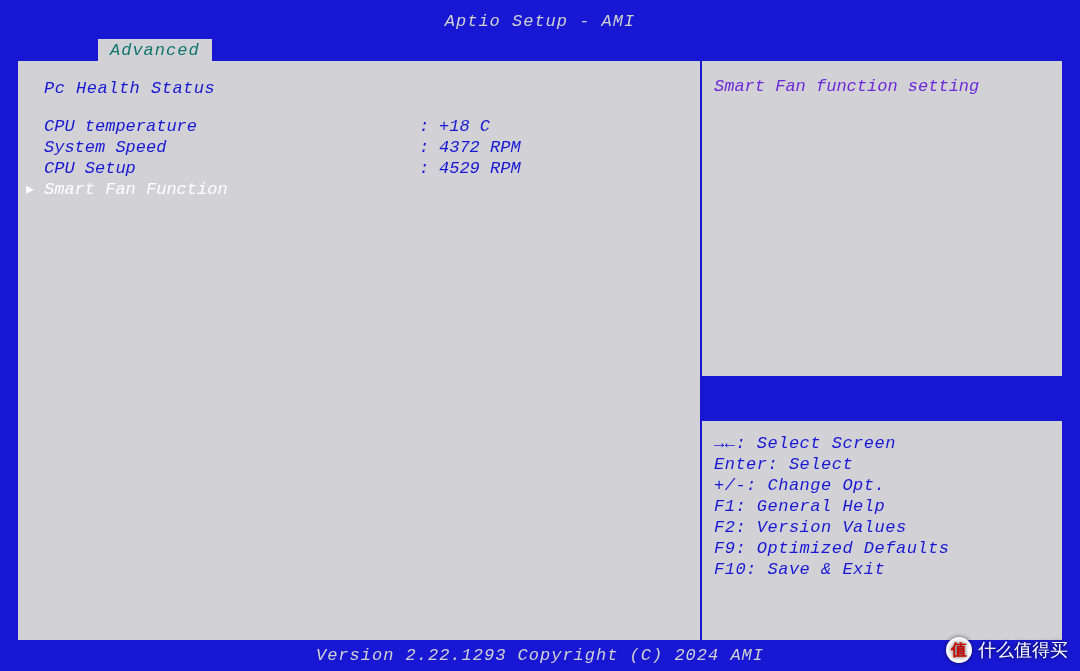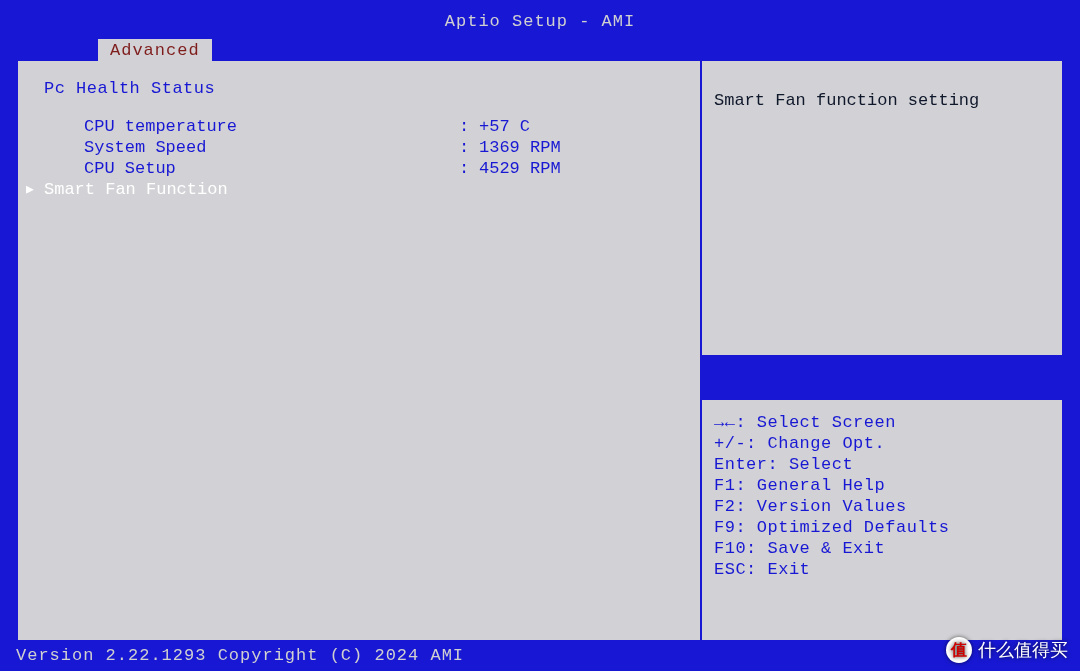--- a/index.html
+++ b/index.html
@@ -18,39 +18,40 @@
       position: relative;
     }
     
     .bios-container {
       width: 100%;
       height: 100%;
       background: #1818d4;
       display: flex;
       flex-direction: column;
       padding: 10px 16px 6px 16px;
+      font-style: italic;
     }
     
     .title-bar {
       text-align: center;
       color: #d0d0d0;
       padding: 2px 0 8px 0;
       letter-spacing: 1px;
     }
     
     .tab-row {
       position: relative;
       height: 22px;
       margin-left: 80px;
     }
     
     .tab {
       display: inline-block;
       background: #d2d2d6;
-      color: #7f1d1d;
+      color: #0f766e;
       padding: 2px 12px;
       border-left: 2px solid #1818d4;
       border-right: 2px solid #1818d4;
       letter-spacing: 1px;
     }
     
     .panels-row {
       flex: 1;
       display: flex;
       border: 2px solid #1818d4;
@@ -68,22 +69,22 @@
     
     .right-column {
       width: 360px;
       display: flex;
       flex-direction: column;
     }
     
     .help-panel {
       flex: 1;
       background: #d2d2d6;
-      padding: 30px 12px 12px 12px;
-      color: #0f172a;
+      padding: 16px 12px 12px 12px;
+      color: #6d28d9;
       border-bottom: 2px solid #1818d4;
     }
     
     .keys-panel {
       background: #d2d2d6;
       padding: 12px 12px 60px 12px;
       color: #1818d4;
       margin-top: 43px;
     }
     
@@ -97,21 +98,20 @@
     .item-row {
       display: flex;
       padding-left: 26px;
       line-height: 21px;
       color: #1818d4;
     }
     
     .item-label {
       width: 375px;
       flex-shrink: 0;
-      margin-left: 40px;
     }
     
     .item-value-sep {
       width: 20px;
       flex-shrink: 0;
     }
     
     .item-value {
       flex: 1;
     }
@@ -130,21 +130,21 @@
       display: inline-block;
       font-size: 13px;
     }
     
     .key-row {
       line-height: 21px;
       letter-spacing: 0.5px;
     }
     
     .footer {
-      text-align: left;
+      text-align: center;
       color: #d0d0d0;
       padding-top: 4px;
       letter-spacing: 1px;
     }
     
     .watermark {
       position: absolute;
       right: 12px;
       bottom: 8px;
       display: flex;
@@ -180,52 +180,51 @@
     <div class="tab">Advanced</div>
   </div>
 
   <div class="panels-row">
     <div class="main-panel">
       <div class="section-title">Pc Health Status</div>
 
       <div class="item-row">
         <span class="item-label">CPU temperature</span>
         <span class="item-value-sep">:</span>
-        <span class="item-value">+57 C</span>
+        <span class="item-value">+18 C</span>
       </div>
       <div class="item-row">
         <span class="item-label">System Speed</span>
         <span class="item-value-sep">:</span>
-        <span class="item-value">1369 RPM</span>
+        <span class="item-value">4372 RPM</span>
       </div>
       <div class="item-row">
         <span class="item-label">CPU Setup</span>
         <span class="item-value-sep">:</span>
         <span class="item-value">4529 RPM</span>
       </div>
 
       <div class="submenu-row">
         <span class="submenu-arrow">▶</span>
         <span>Smart Fan Function</span>
       </div>
     </div>
 
     <div class="right-column">
       <div class="help-panel">
         <div>Smart Fan function setting</div>
       </div>
       <div class="keys-panel">
         <div class="key-row">→←: Select Screen</div>
+        <div class="key-row">Enter: Select</div>
         <div class="key-row">+/-: Change Opt.</div>
-        <div class="key-row">Enter: Select</div>
         <div class="key-row">F1: General Help</div>
         <div class="key-row">F2: Version Values</div>
         <div class="key-row">F9: Optimized Defaults</div>
         <div class="key-row">F10: Save &amp; Exit</div>
-        <div class="key-row">ESC: Exit</div>
       </div>
     </div>
   </div>
 
   <div class="footer">Version 2.22.1293 Copyright (C) 2024 AMI</div>
 </div>
 
 <div class="watermark">
   <div class="watermark-badge">值</div>
   <span>什么值得买</span>

